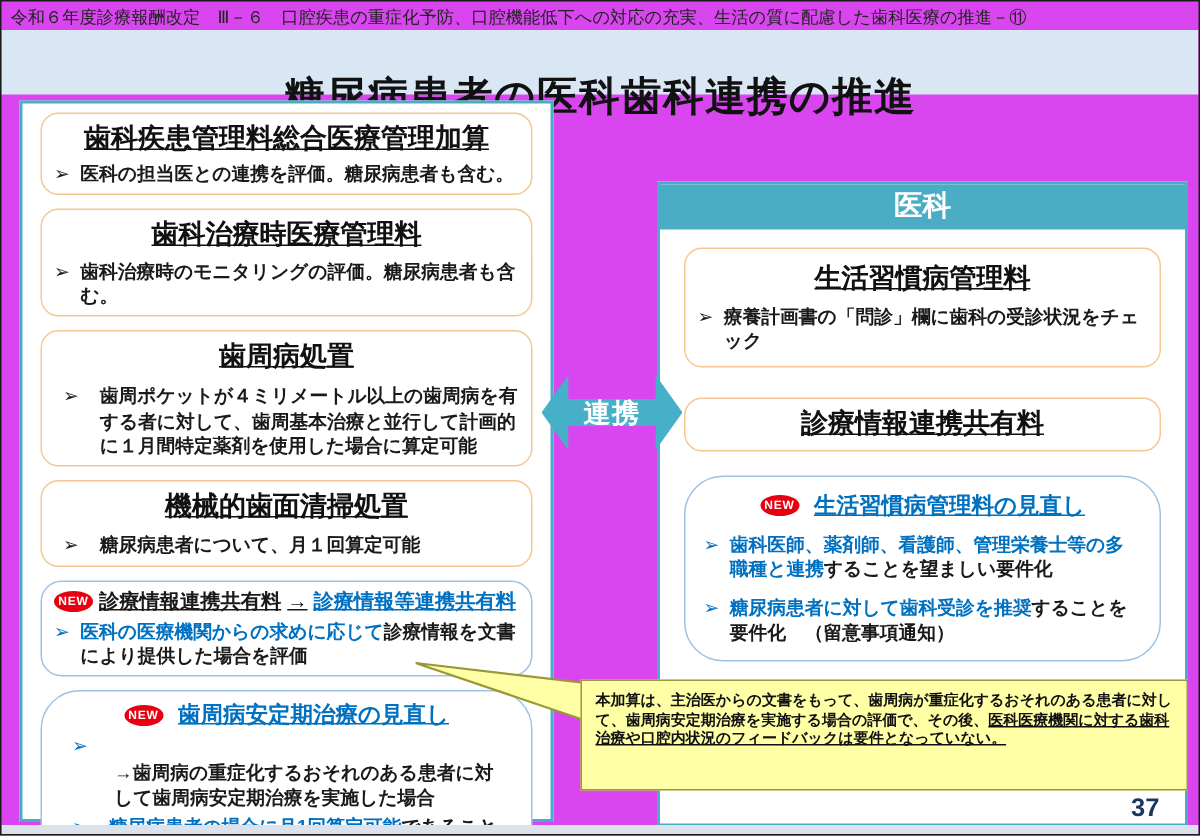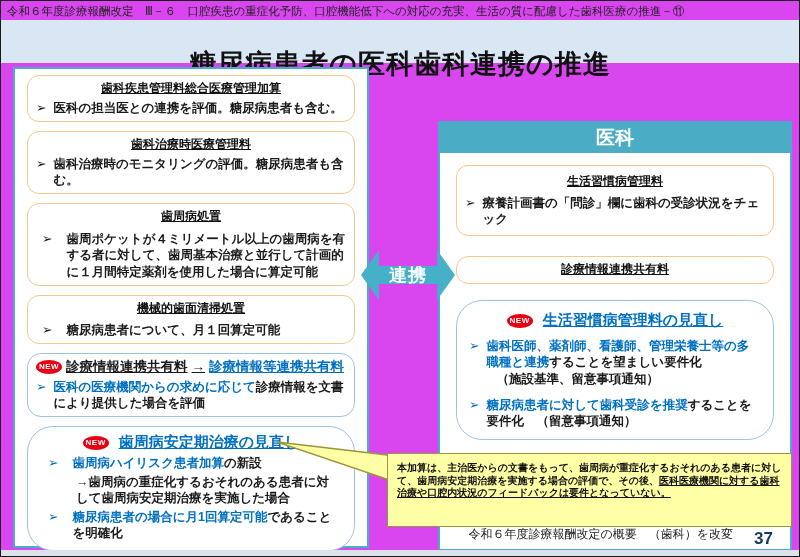--- a/index.html
+++ b/index.html
@@ -31,21 +31,21 @@
   .obox {
     border:1.5px solid #f4c88f; border-radius:12px;
     padding:4px 8px 5px 8px; margin:0 0 9px 0; background:#fff;
   }
   .bbox {
     border:1.5px solid #9dc3e6; border-radius:14px;
     padding:4px 8px 5px 8px; margin:0 0 9px 0; background:#fff;
   }
   .bbox-round { border-radius:26px; padding:6px 14px 8px 14px; }
   .box-title {
-    text-align:center; font-weight:bold; font-size:12px;
+    text-align:center; font-weight:bold; font-size:18px;
     text-decoration:underline; color:#111; line-height:1.4;
   }
   .box-title-left { text-align:left; text-decoration:none; font-size:13.5px; font-weight:bold; }
   .box-title-left .u { text-decoration:underline; }
   .blue { color:#0070c0; }
   .bullet { display:flex; gap:7px; font-size:12.5px; font-weight:bold; line-height:1.3; margin-top:3px; }
   .bullet .mk { flex:0 0 auto; }
   .bullet.wide { gap:14px; padding-left:6px; }
   .sub { font-size:12.5px; font-weight:bold; line-height:1.3; margin:2px 0 2px 34px; }
   .titlerow { display:flex; align-items:center; justify-content:center; gap:10px; }
@@ -139,21 +139,20 @@
         </div>
       </div>
 
       <div class="bbox bbox-round">
         <div class="titlerow">
           <span class="newbadge">NEW</span>
           <span class="title-blue">歯周病安定期治療の見直し</span>
         </div>
         <div class="bullet wide">
           <span class="mk blue">➢</span>
-          <span><span class="blue">歯周病ハイリスク患者加算</span><span>の新設</span></span>
         </div>
         <div class="sub">→歯周病の重症化するおそれのある患者に対して歯周病安定期治療を実施した場合</div>
         <div class="bullet wide">
           <span class="mk blue">➢</span>
           <span><span class="blue">糖尿病患者の場合に月1回算定可能</span><span>であることを明確化</span></span>
         </div>
       </div>
 
     </div>
   </div>
@@ -178,36 +177,35 @@
         <div class="box-title">診療情報連携共有料</div>
       </div>
 
       <div class="bbox bbox-round" style="padding:10px 12px;">
         <div class="titlerow">
           <span class="newbadge">NEW</span>
           <span class="title-blue">生活習慣病管理料の見直し</span>
         </div>
         <div class="bullet" style="margin-top:8px;">
           <span class="mk blue">➢</span>
-          <span><span class="blue">歯科医師、薬剤師、看護師、管理栄養士等の多職種と連携</span><span>することを望ましい要件化</span><br><span style="padding-left:10px;">（施設基準、留意事項通知）</span></span>
+          <span><span class="blue">歯科医師、薬剤師、看護師、管理栄養士等の多職種と連携</span><span>することを望ましい要件化</span><br></span>
         </div>
         <div class="bullet" style="margin-top:10px;">
           <span class="mk blue">➢</span>
           <span><span class="blue">糖尿病患者に対して歯科受診を推奨</span><span>することを要件化　（留意事項通知）</span></span>
         </div>
       </div>
 
     </div>
   </div>
 
   <svg class="tail" width="128" height="52" viewBox="0 0 128 52">
     <polygon points="0,5 127,20 127,48" fill="#ffffa6" stroke="#99973a" stroke-width="1.5"></polygon>
   </svg>
 
   <div class="callout">
     <span>本加算は、主治医からの文書をもって、歯周病が重症化するおそれのある患者に対して、歯周病安定期治療を実施する場合の評価で、その後、</span><span class="u">医科医療機関に対する歯科治療や口腔内状況のフィードバックは要件となっていない。</span>
   </div>
 
-  <div class="footnote">令和６年度診療報酬改定の概要　（歯科）を改変</div>
   <div class="pageno">37</div>
   <div class="bottomstrip"></div>
 
 </div>
 
 </body></html>

